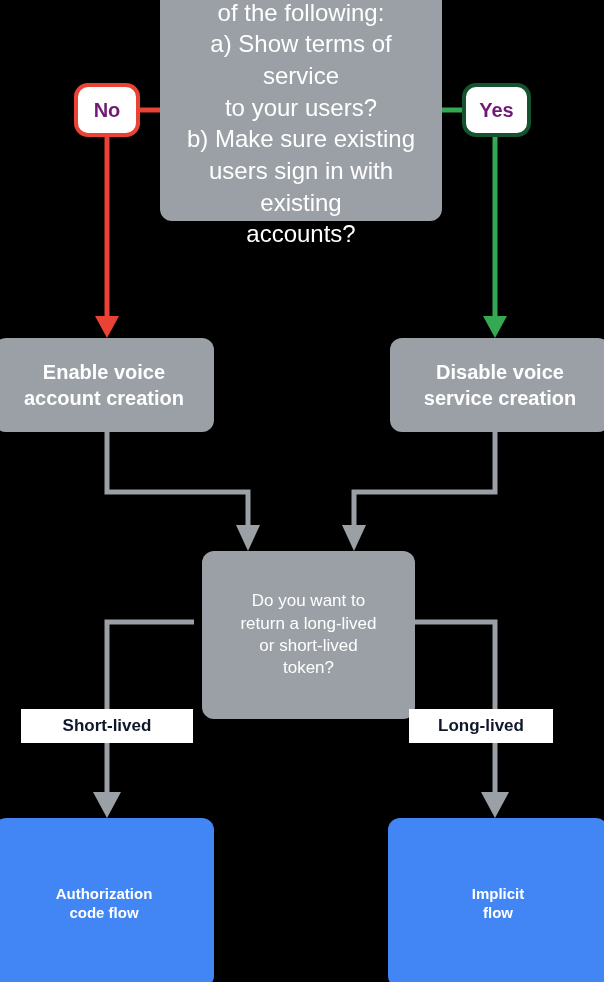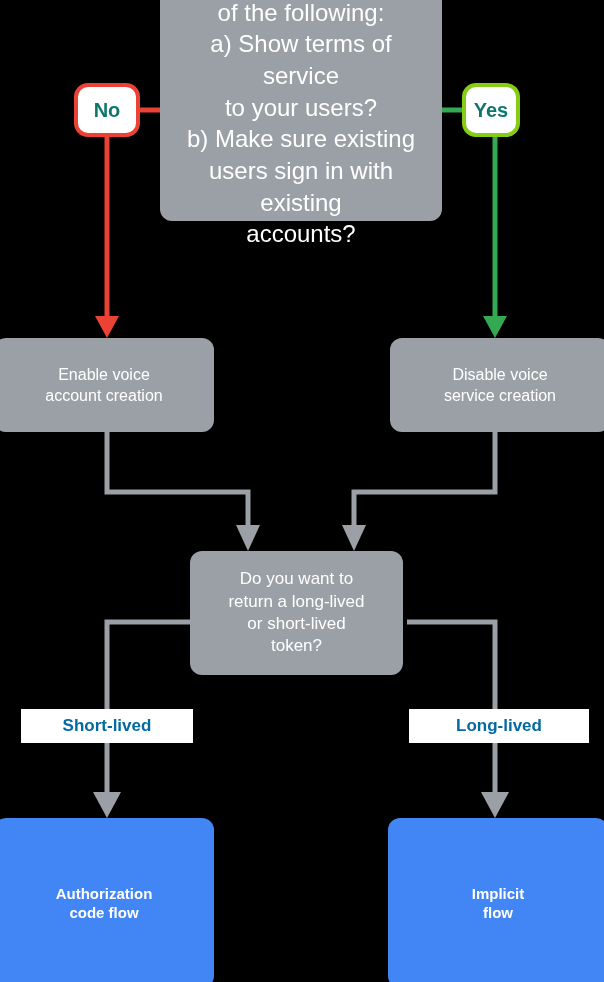--- a/index.html
+++ b/index.html
@@ -63,85 +63,85 @@
   .badge {
     position: absolute;
     box-sizing: border-box;
     display: flex;
     align-items: center;
     justify-content: center;
     background: #ffffff;
     border-radius: 14px;
     font-size: 20px;
     font-weight: bold;
-    color: #0f766e;
+    color: #701a75;
     z-index: 5;
   }
   #badge-no {
     left: 74px;
     top: 83px;
     width: 66px;
     height: 54px;
     border: 4px solid #ea4335;
   }
   #badge-yes {
     left: 462px;
     top: 83px;
-    width: 58px;
+    width: 69px;
     height: 54px;
-    border: 4px solid #84cc16;
+    border: 4px solid #14532d;
   }
 
   
   #node-enable {
     left: -6px;
     top: 338px;
     width: 220px;
     height: 94px;
   }
   #node-disable {
     left: 390px;
     top: 338px;
     width: 220px;
     height: 94px;
   }
-  #node-enable .node-text, #node-disable .node-text { font-size: 16px; }
+  #node-enable .node-text, #node-disable .node-text { font-size: 20px; font-weight: bold; }
 
   
   #decision-mid {
-    left: 190px;
+    left: 202px;
     top: 551px;
     width: 213px;
-    height: 124px;
+    height: 168px;
   }
   #decision-mid .node-text { font-size: 17px; }
 
   
   .edge-label {
     position: absolute;
     box-sizing: border-box;
     display: flex;
     align-items: center;
     justify-content: center;
     background: #ffffff;
-    color: #0369a1;
+    color: #0f172a;
     font-size: 17px;
     font-weight: bold;
     z-index: 4;
   }
   #label-short {
     left: 21px;
     top: 709px;
     width: 172px;
     height: 34px;
   }
   #label-long {
     left: 409px;
     top: 709px;
-    width: 180px;
+    width: 144px;
     height: 34px;
   }
 
   
   #node-auth {
     left: -6px;
     top: 818px;
     width: 220px;
     height: 170px;
   }

